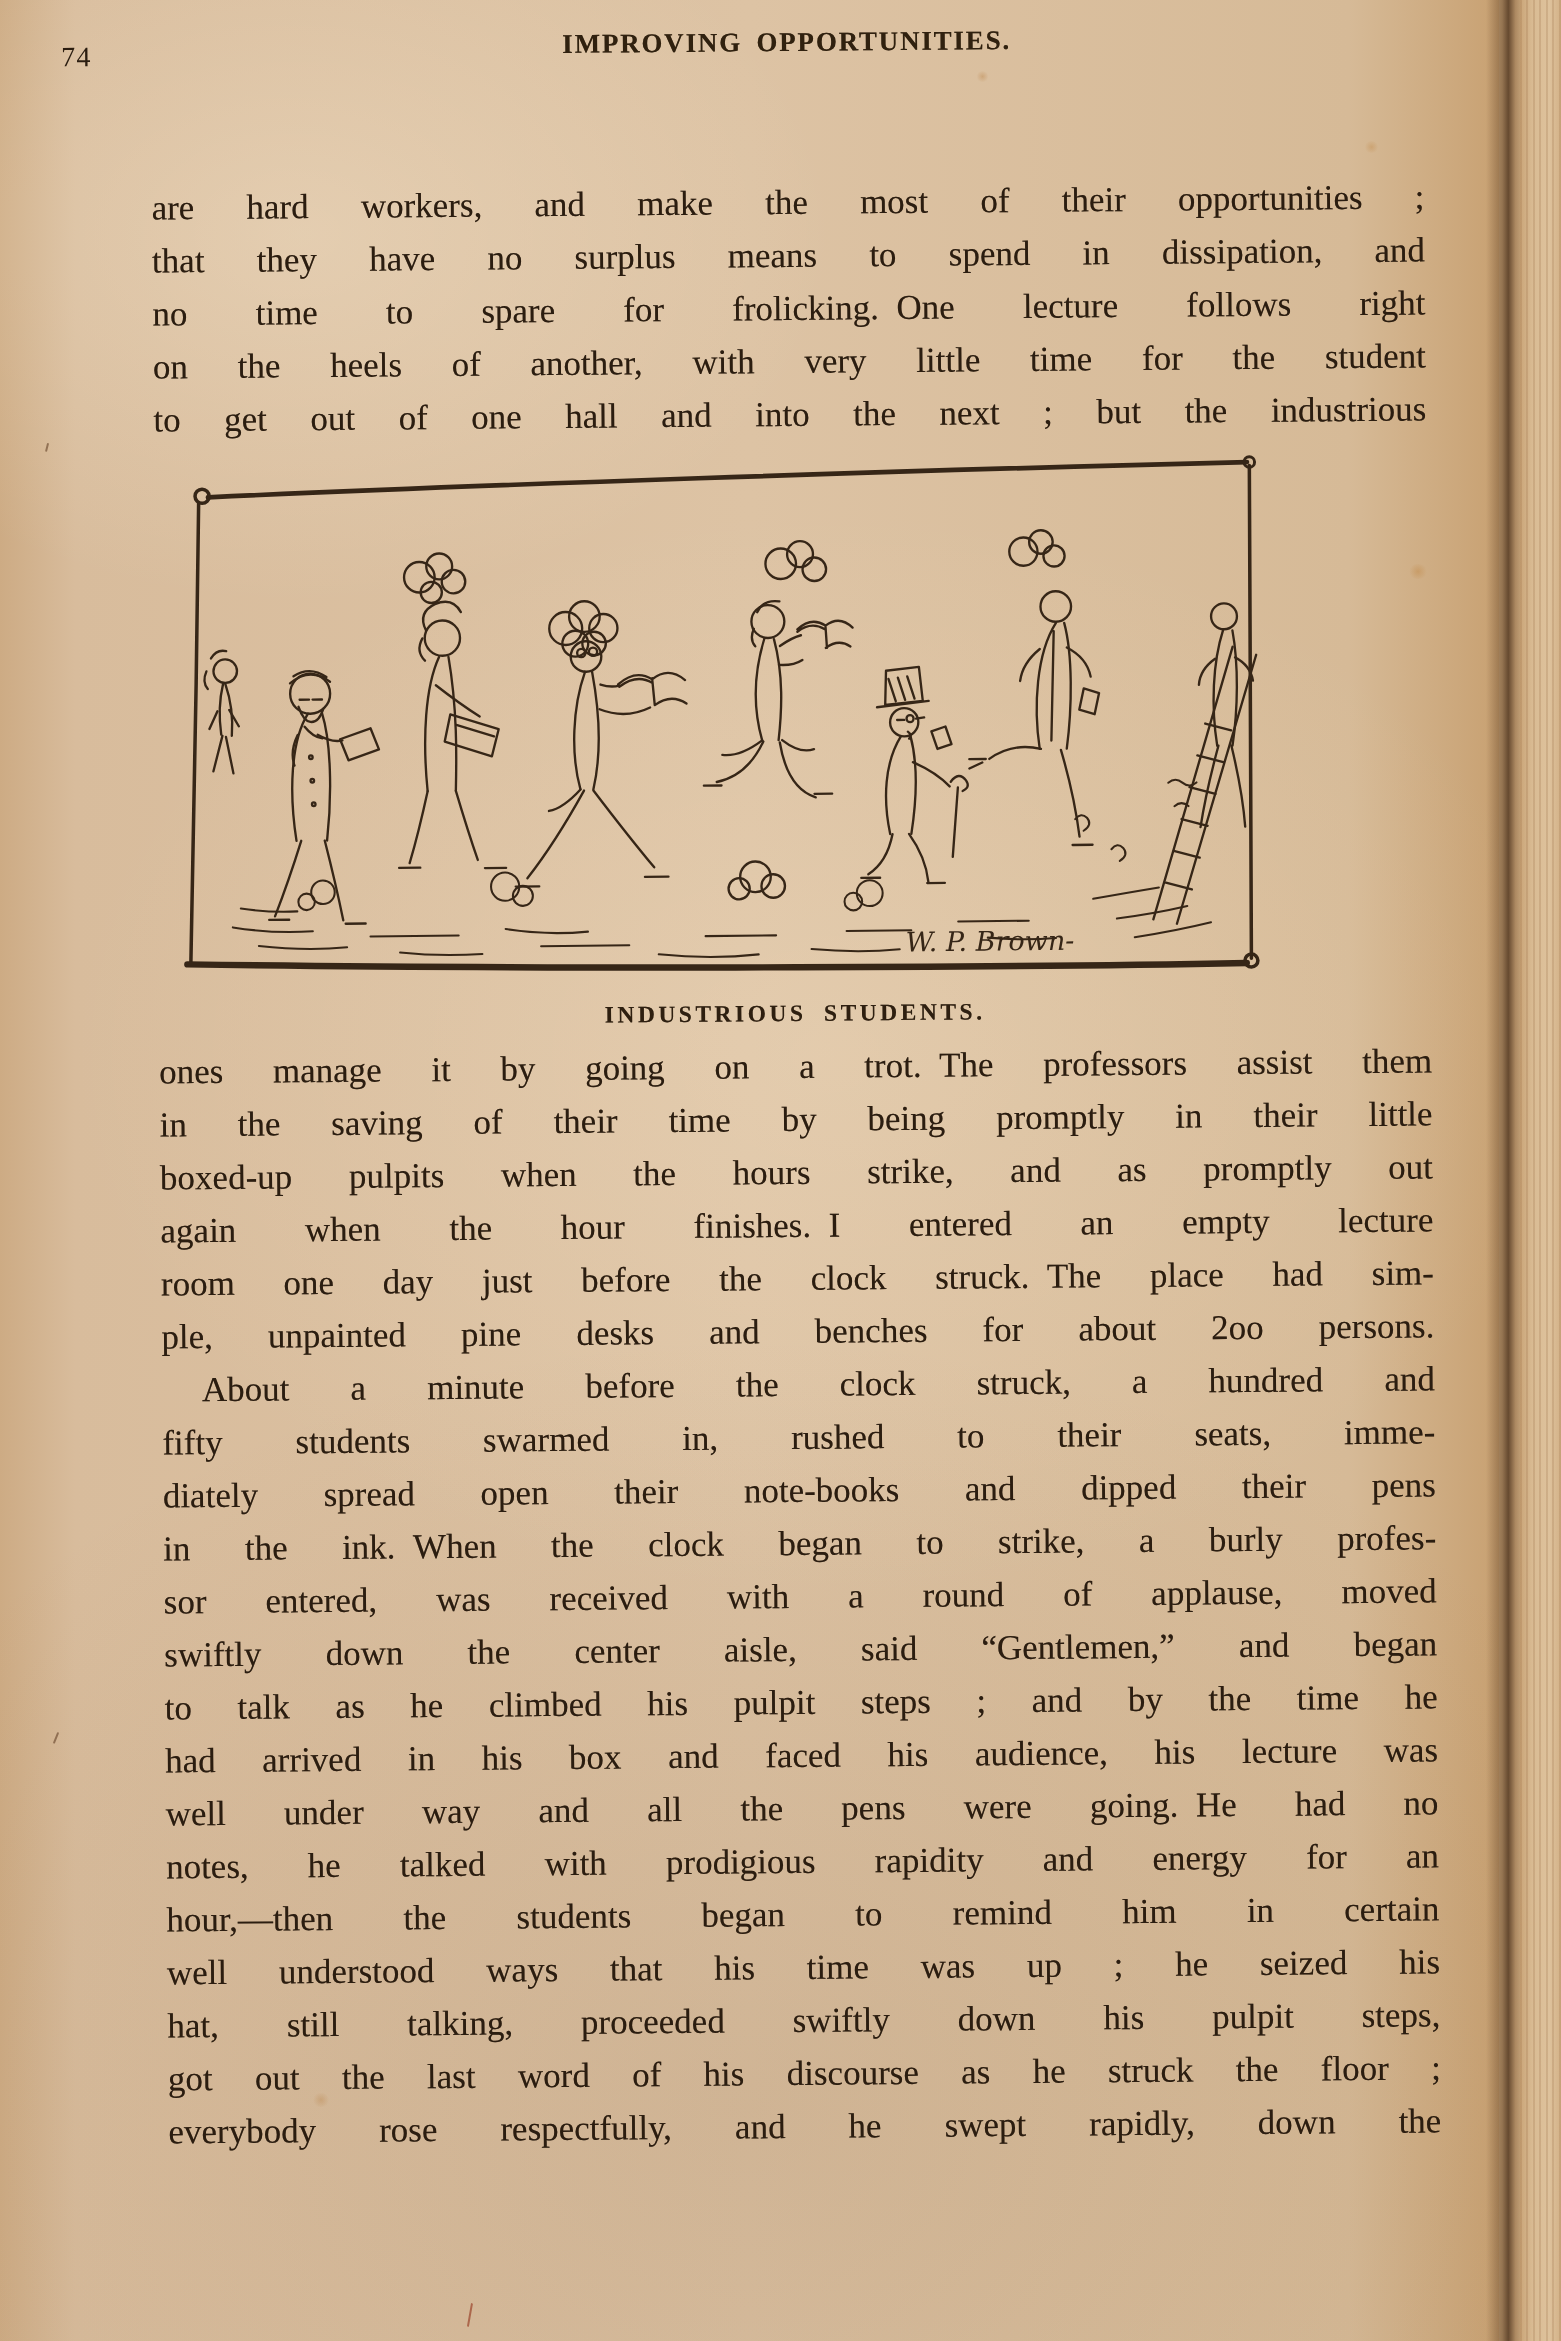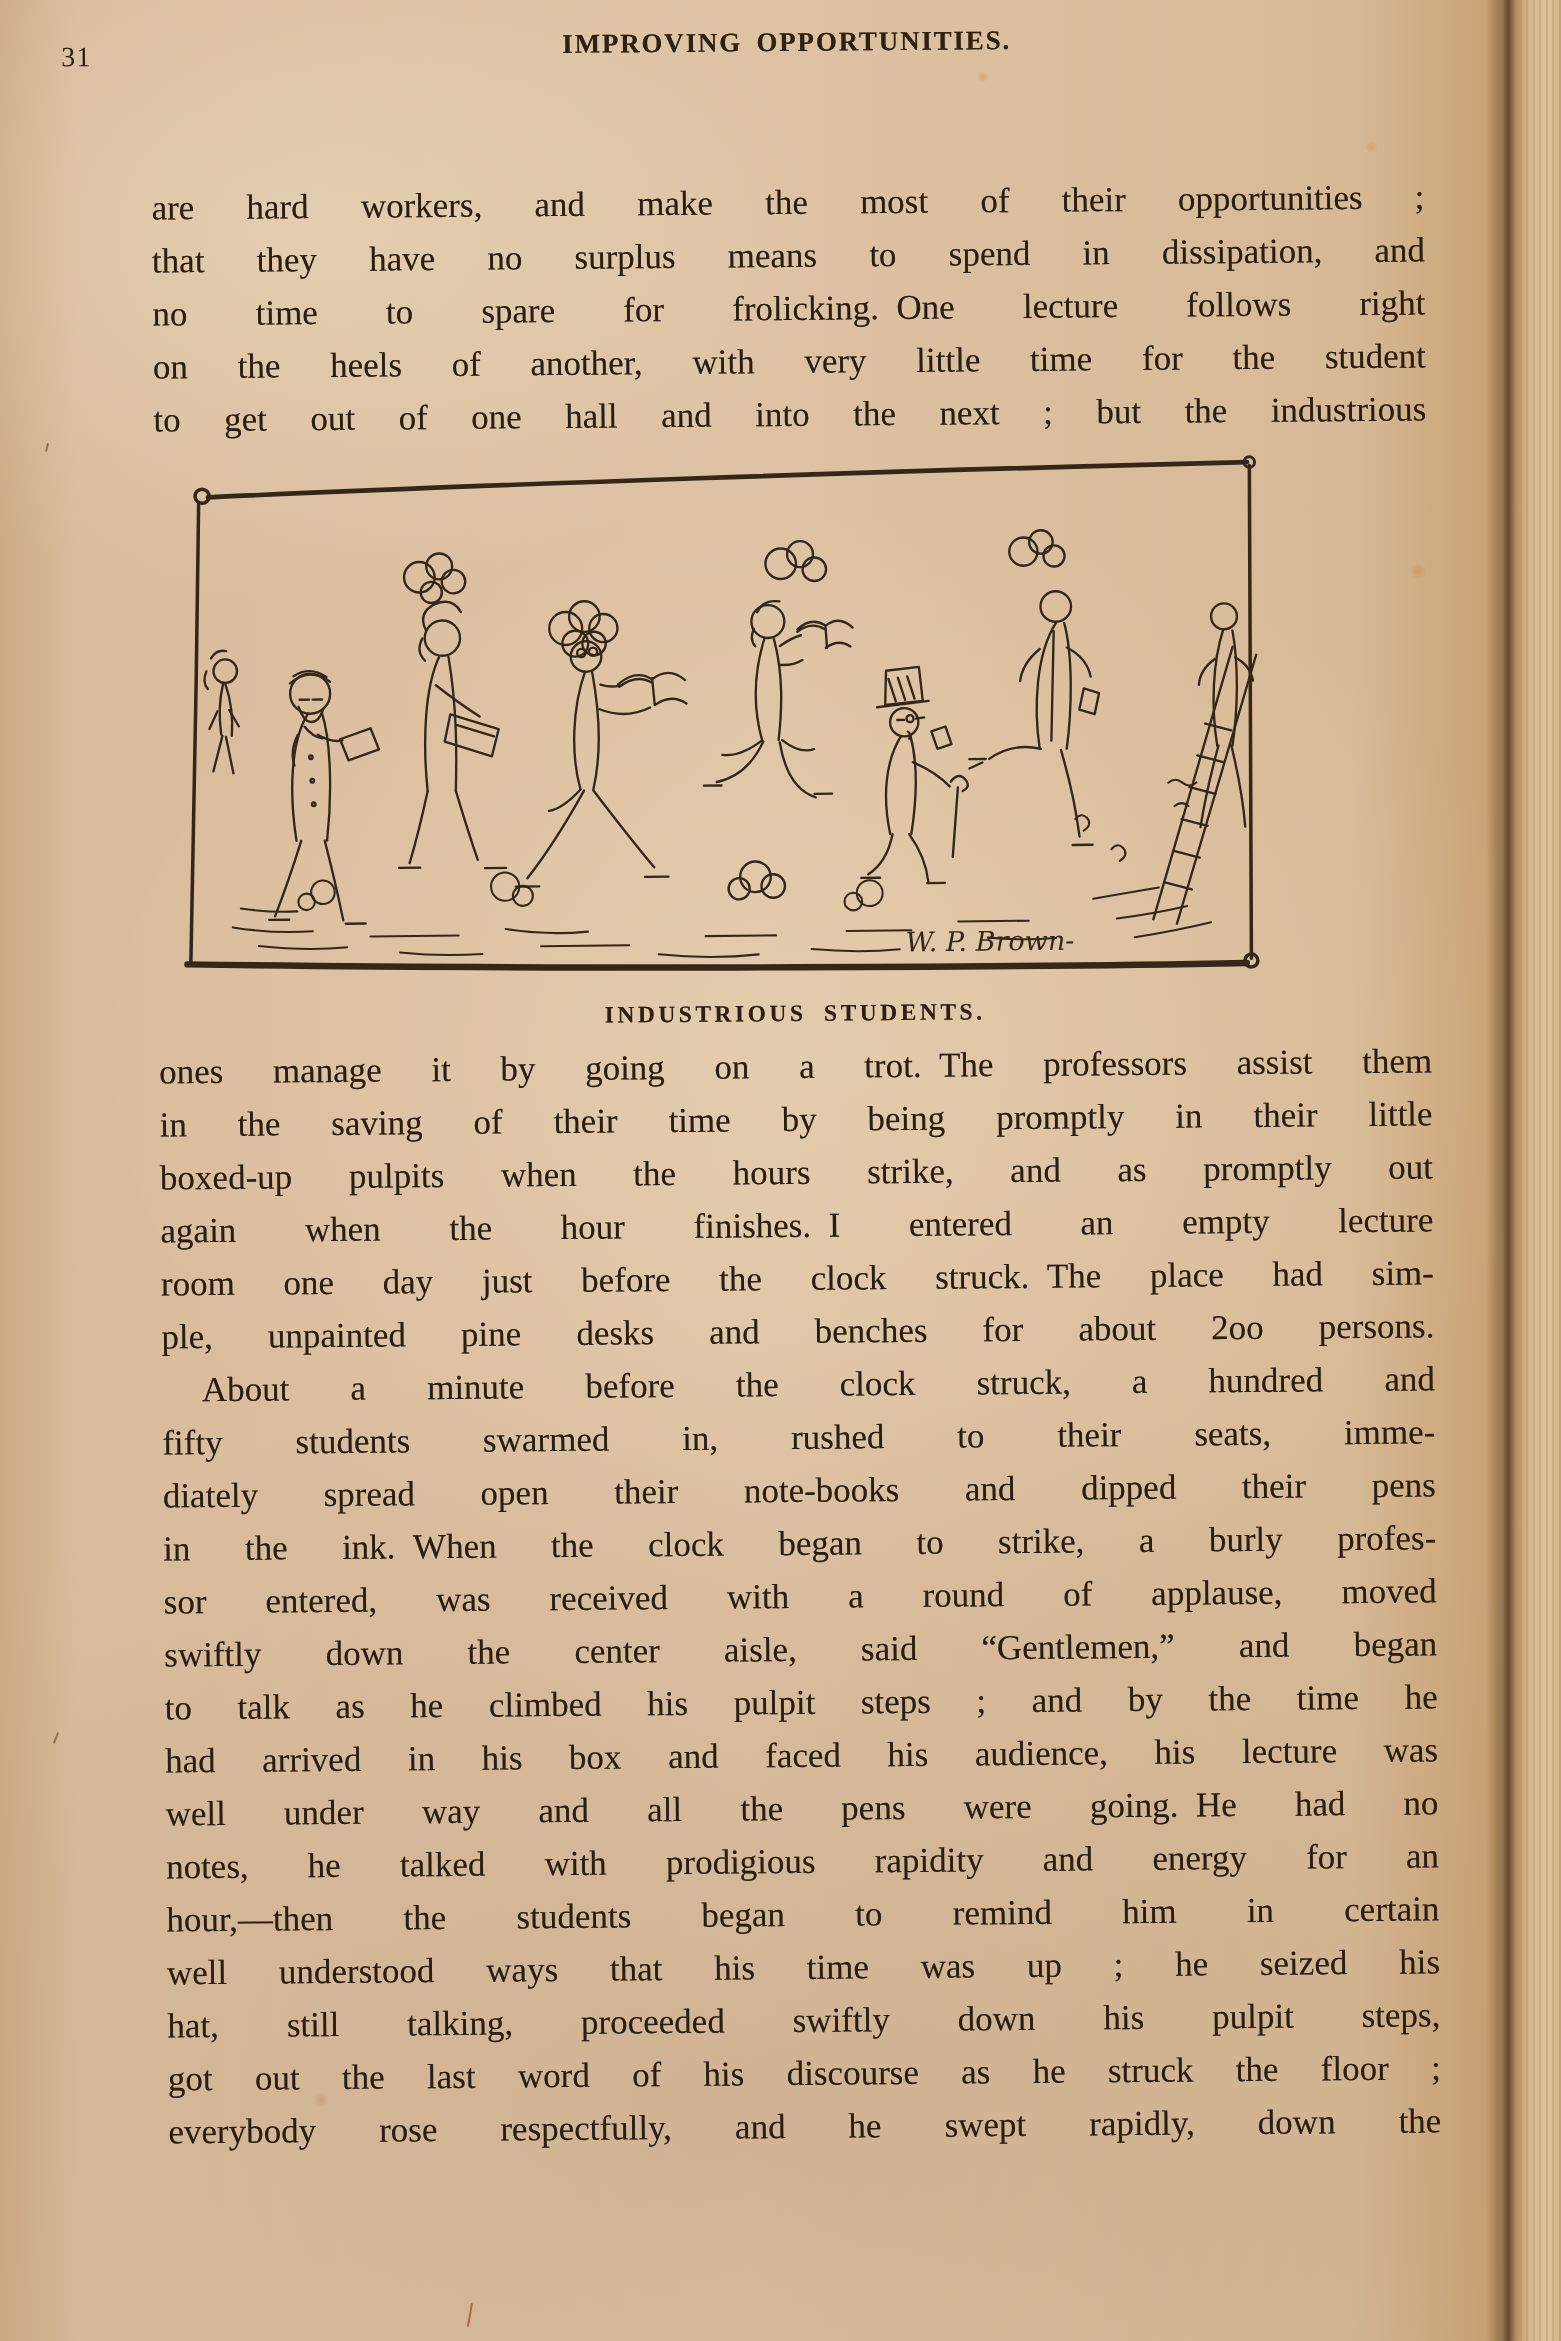--- a/index.html
+++ b/index.html
@@ -71,21 +71,21 @@
   .fox.f3{left:312px;top:2093px;width:17.6px;height:14px;background:radial-gradient(circle,rgba(180,120,55,0.3),transparent 70%);}
   .fox.f4{left:976px;top:71px;width:13px;height:10.6px;background:radial-gradient(circle,rgba(180,120,55,0.35),transparent 70%);}
 </style>
 </head>
 <body>
 
 <div class="page">
 
   <div class="content">
 
-    <div class="pagenum">31</div>
+    <div class="pagenum">74</div>
     <div class="running-head">IMPROVING OPPORTUNITIES.</div>
 
     <div class="bodytext">
 
       <div class="para">
         <div class="tline">are hard workers, and make the most of their opportunities ;</div>
         <div class="tline">that they have no surplus means to spend in dissipation, and</div>
         <div class="tline">no time to spare for frolicking. One lecture follows right</div>
         <div class="tline">on the heels of another, with very little time for the student</div>
         <div class="tline">to get out of one hall and into the next ; but the industrious</div>

